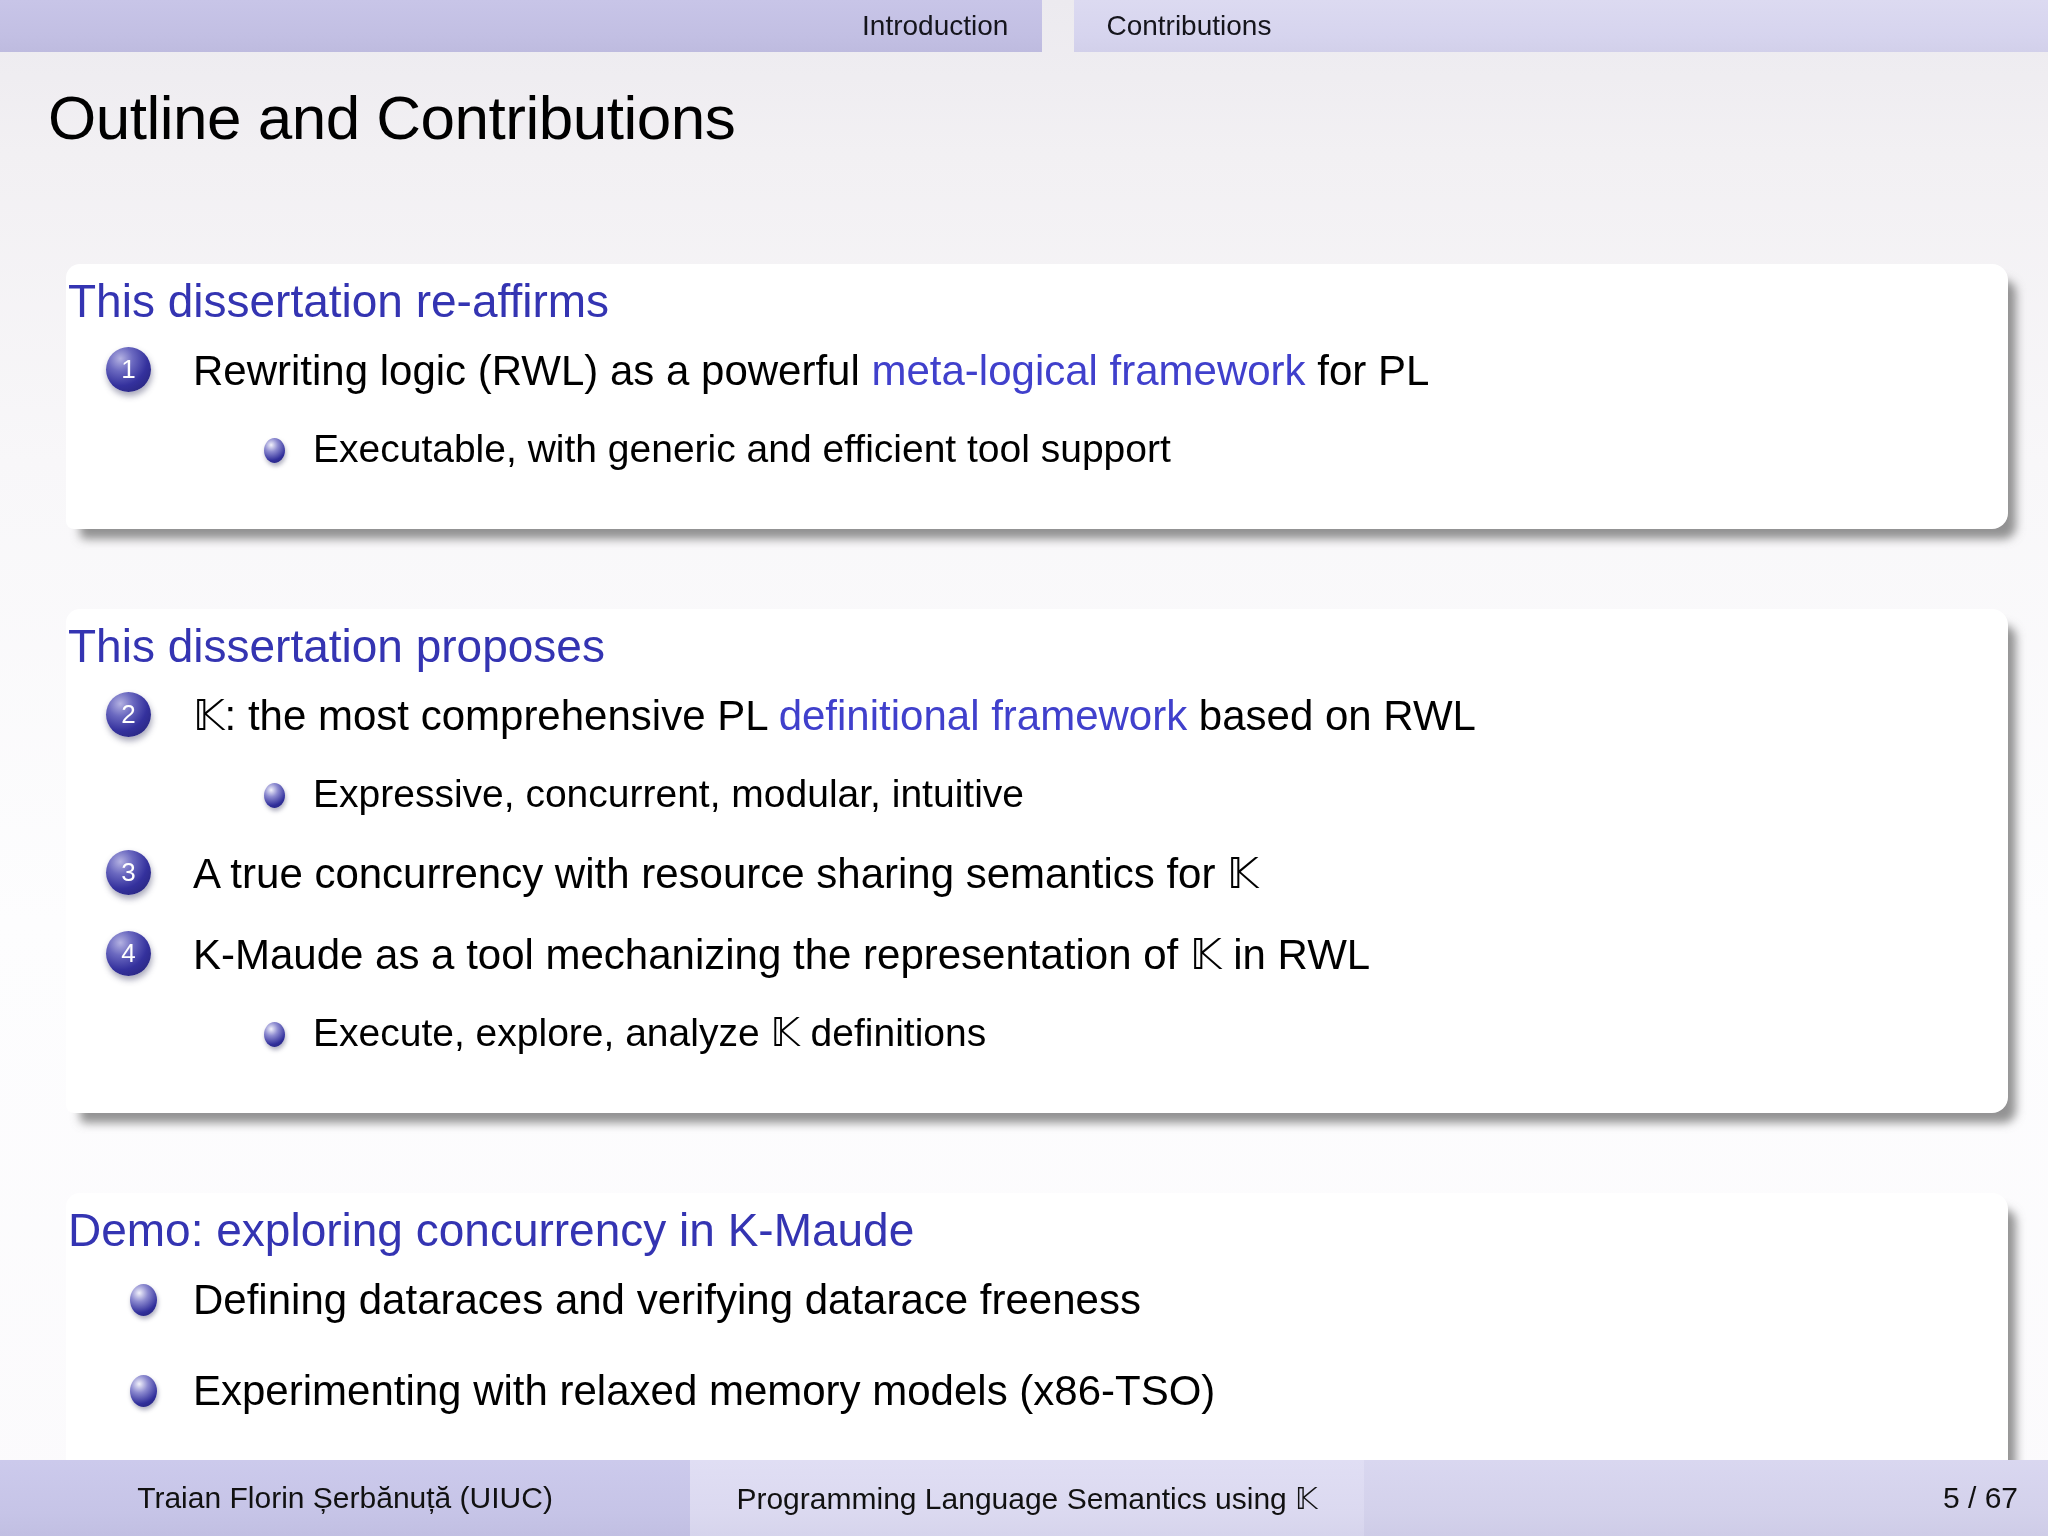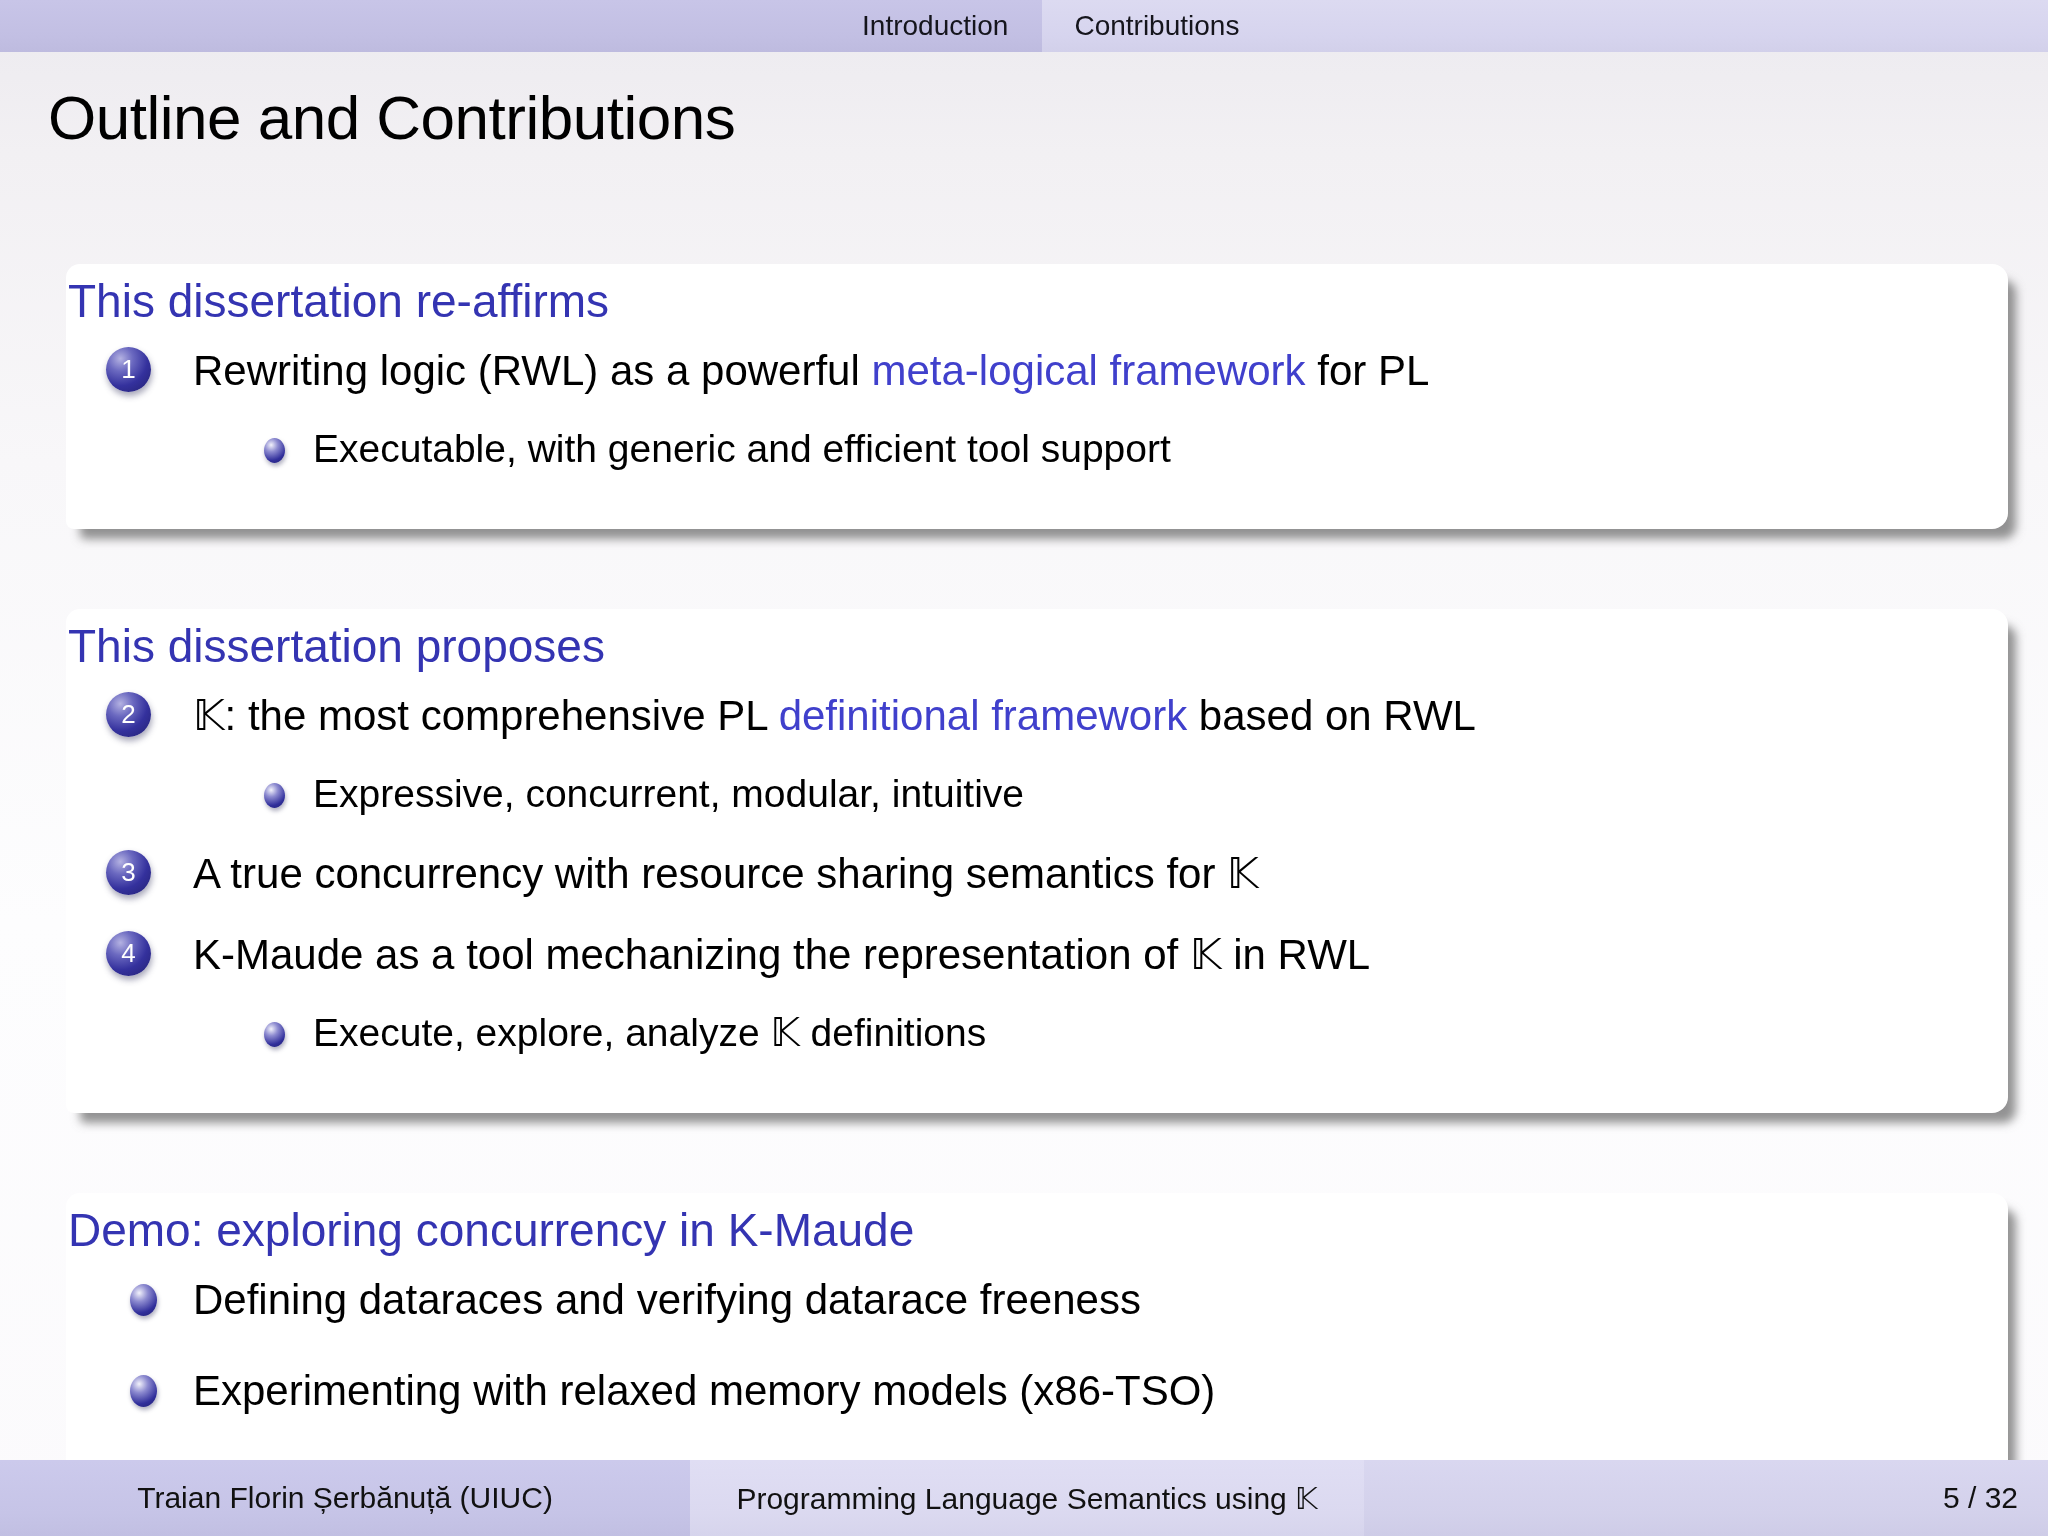--- a/index.html
+++ b/index.html
@@ -5,21 +5,21 @@
   * { margin: 0; padding: 0; box-sizing: border-box; }
   html, body { width: 2048px; height: 1536px; overflow: hidden; }
   body {
     font-family: "Liberation Sans", "DejaVu Sans", sans-serif;
     background: linear-gradient(180deg, #eceaef 0%, #f2f0f3 10%, #f8f7f9 30%, #fdfdfe 60%, #fbfafc 100%);
     color: #000;
     position: relative;
   }
 
   
-  .navbar { display: flex; height: 52px; width: 100%; }
+  .navbar { display: flex; height: 52px; width: 100%; gap: 32px; }
   .nav-seg { height: 100%; display: flex; align-items: center; }
   .nav-seg.left  {
     width: 50.9%;
     background: linear-gradient(180deg, #c8c5e8 0%, #c2bfe3 70%, #bebbdf 100%);
     justify-content: flex-end; padding-right: 34px;
   }
   .nav-seg.right {
     flex: 1;
     background: linear-gradient(180deg, #dcdaf1 0%, #d6d4ee 70%, #d2d0ea 100%);
     justify-content: flex-start; padding-left: 32px;
@@ -166,15 +166,15 @@
   </div>
 
 <div class="footer">
   <div class="foot-seg author">
     <span>Traian Florin Șerbănuță  (UIUC)</span>
   </div>
   <div class="foot-seg deck">
     <span>Programming Language Semantics using 𝕂</span>
   </div>
   <div class="foot-seg pagenum">
-    <span>5 / 32</span>
+    <span>5 / 67</span>
   </div>
 </div>
 
 </body></html>

